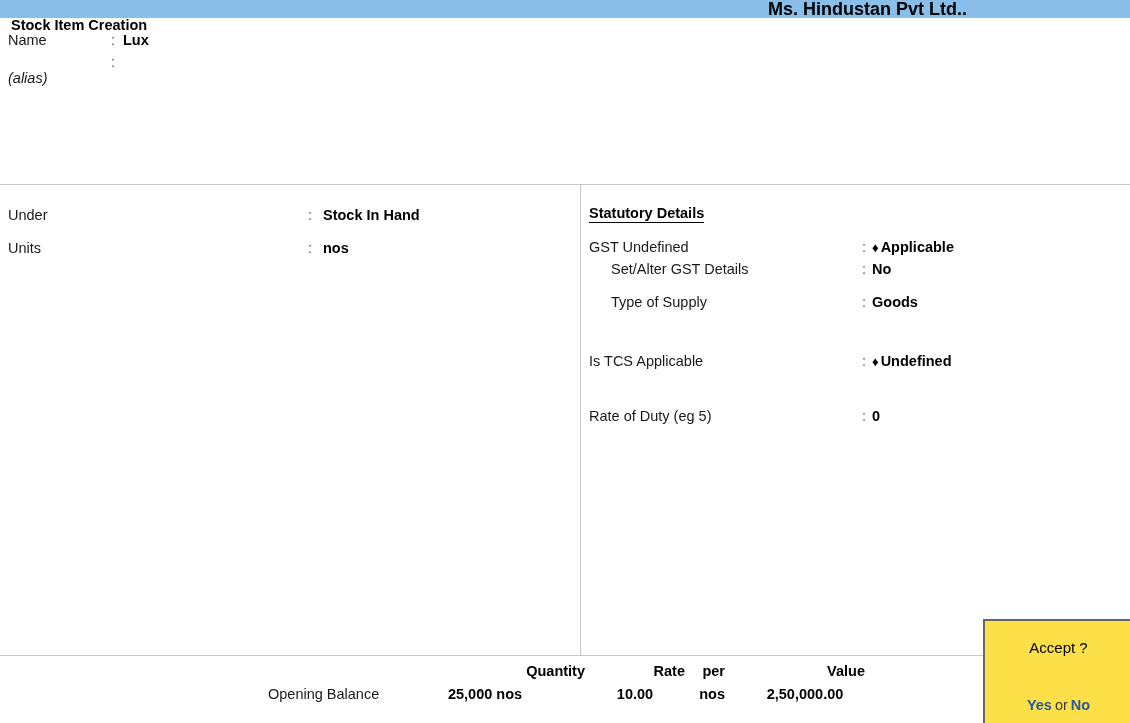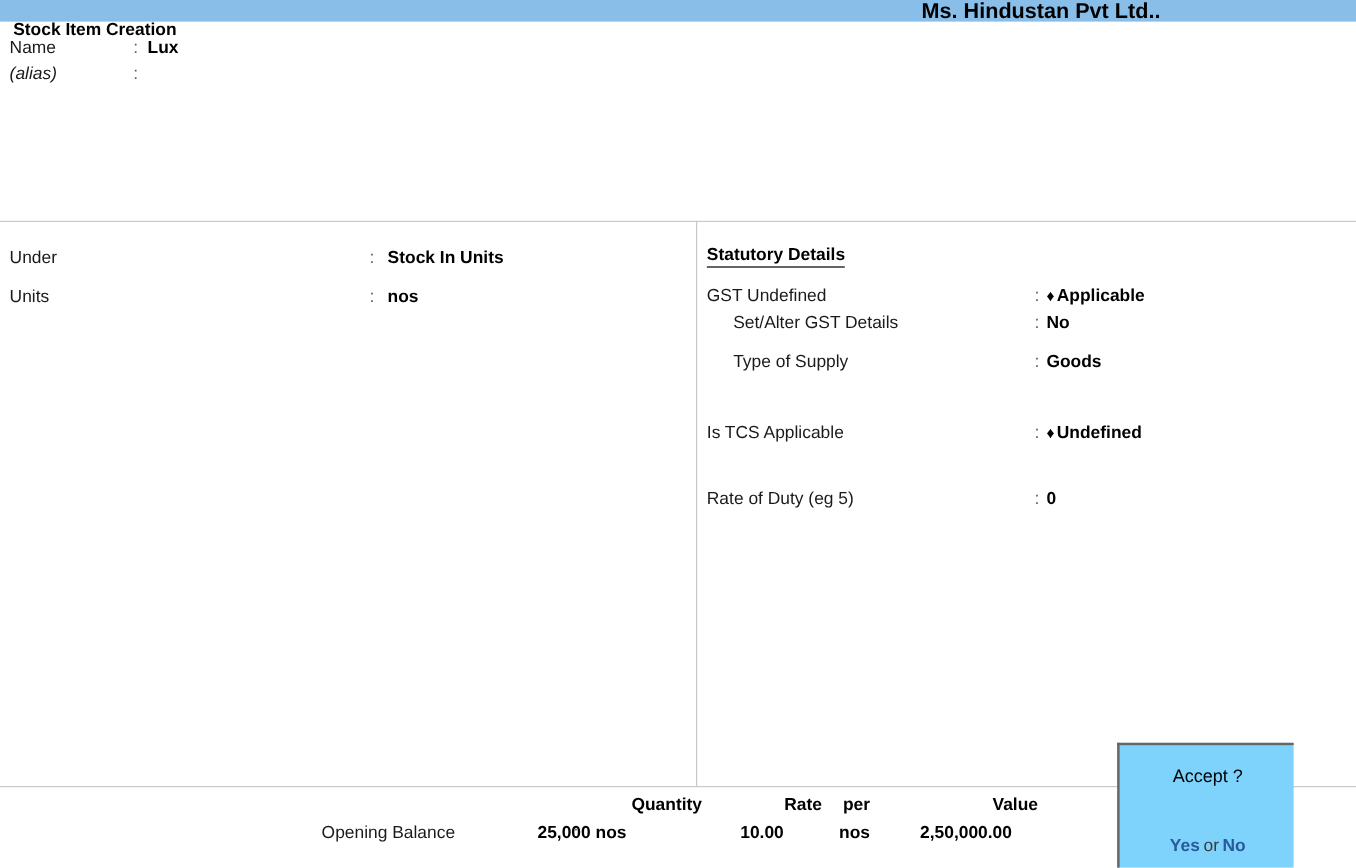--- a/index.html
+++ b/index.html
@@ -63,20 +63,21 @@
     color: #5a5a5a;
   }
   .fld-value {
     position: absolute;
     white-space: nowrap;
     font-weight: bold;
     color: #000000;
   }
   .italic {
     font-style: italic;
+    margin-top: 16px;
   }
 
   
   .name-label   { left: 8px;   top: 32px; }
   .name-colon   { left: 111px; top: 32px; }
   .name-value   { left: 123px; top: 32px; }
   .alias-label  { left: 8px;   top: 54px; }
   .alias-colon  { left: 111px; top: 54px; }
 
   
@@ -173,24 +174,24 @@
     color: #000000;
   }
   .c-qty  { left: 385px; width: 200px; }
   .c-rate { left: 585px; width: 100px; }
   .c-per  { left: 690px; width: 35px; text-align: right; }
   .c-val  { left: 745px; width: 120px; }
 
   
   .accept-box {
     position: absolute;
-    left: 931px; top: 619px;
+    left: 983px; top: 619px;
     width: 147px;
     height: 104px;
-    background: #7dd3fc;
+    background: #fde047;
     border-left: 2px solid #666666;
     border-top: 2px solid #666666;
     box-sizing: border-box;
   }
   .accept-title {
     position: absolute;
     left: 0; top: 18px;
     width: 147px;
     text-align: center;
     font-size: 15px;
@@ -230,21 +231,21 @@
 
   <div class="fld-label alias-label italic">(alias)</div>
   <div class="fld-colon alias-colon">:</div>
 
   <div class="hline-top"></div>
   <div class="vline-mid"></div>
   <div class="hline-bottom"></div>
 
   <div class="fld-label under-label">Under</div>
   <div class="fld-colon under-colon">:</div>
-  <div class="fld-value under-value">Stock In Units</div>
+  <div class="fld-value under-value">Stock In Hand</div>
 
   <div class="fld-label units-label">Units</div>
   <div class="fld-colon units-colon">:</div>
   <div class="fld-value units-value">nos</div>
 
   <div class="stat-heading">Statutory Details</div>
 
   <div class="fld-label r1-label">GST Undefined</div>
   <div class="fld-colon r1-colon">:</div>
   <div class="fld-value r1-value"><span class="diamond">♦</span><span>Applicable</span></div>

